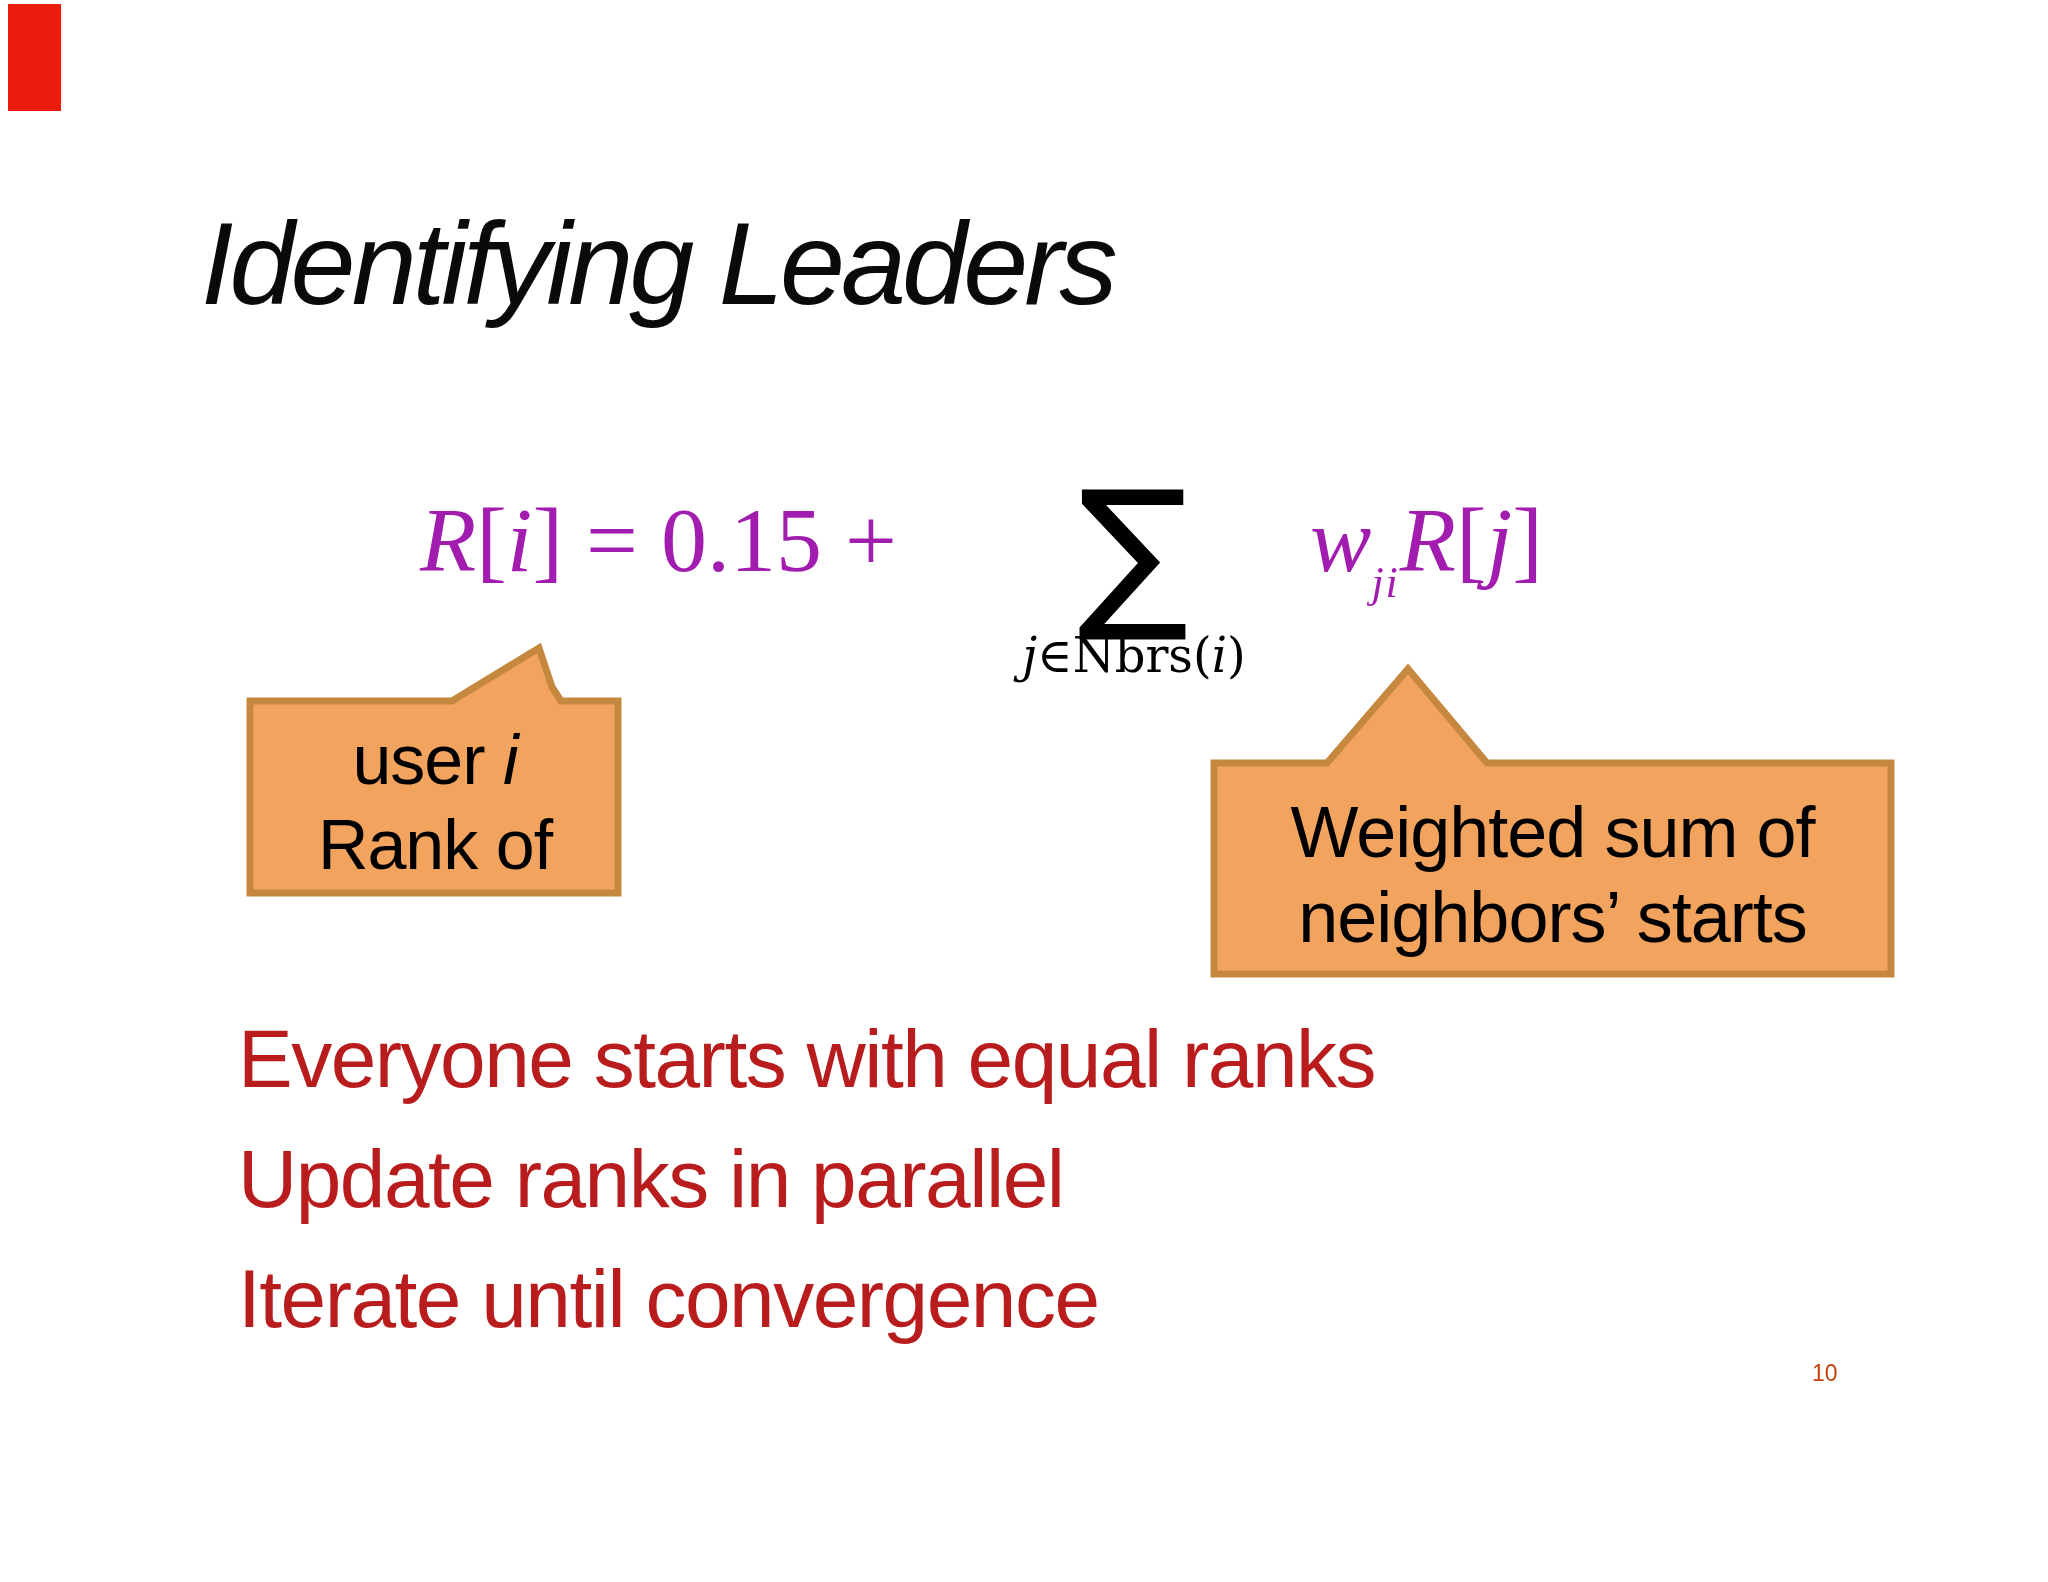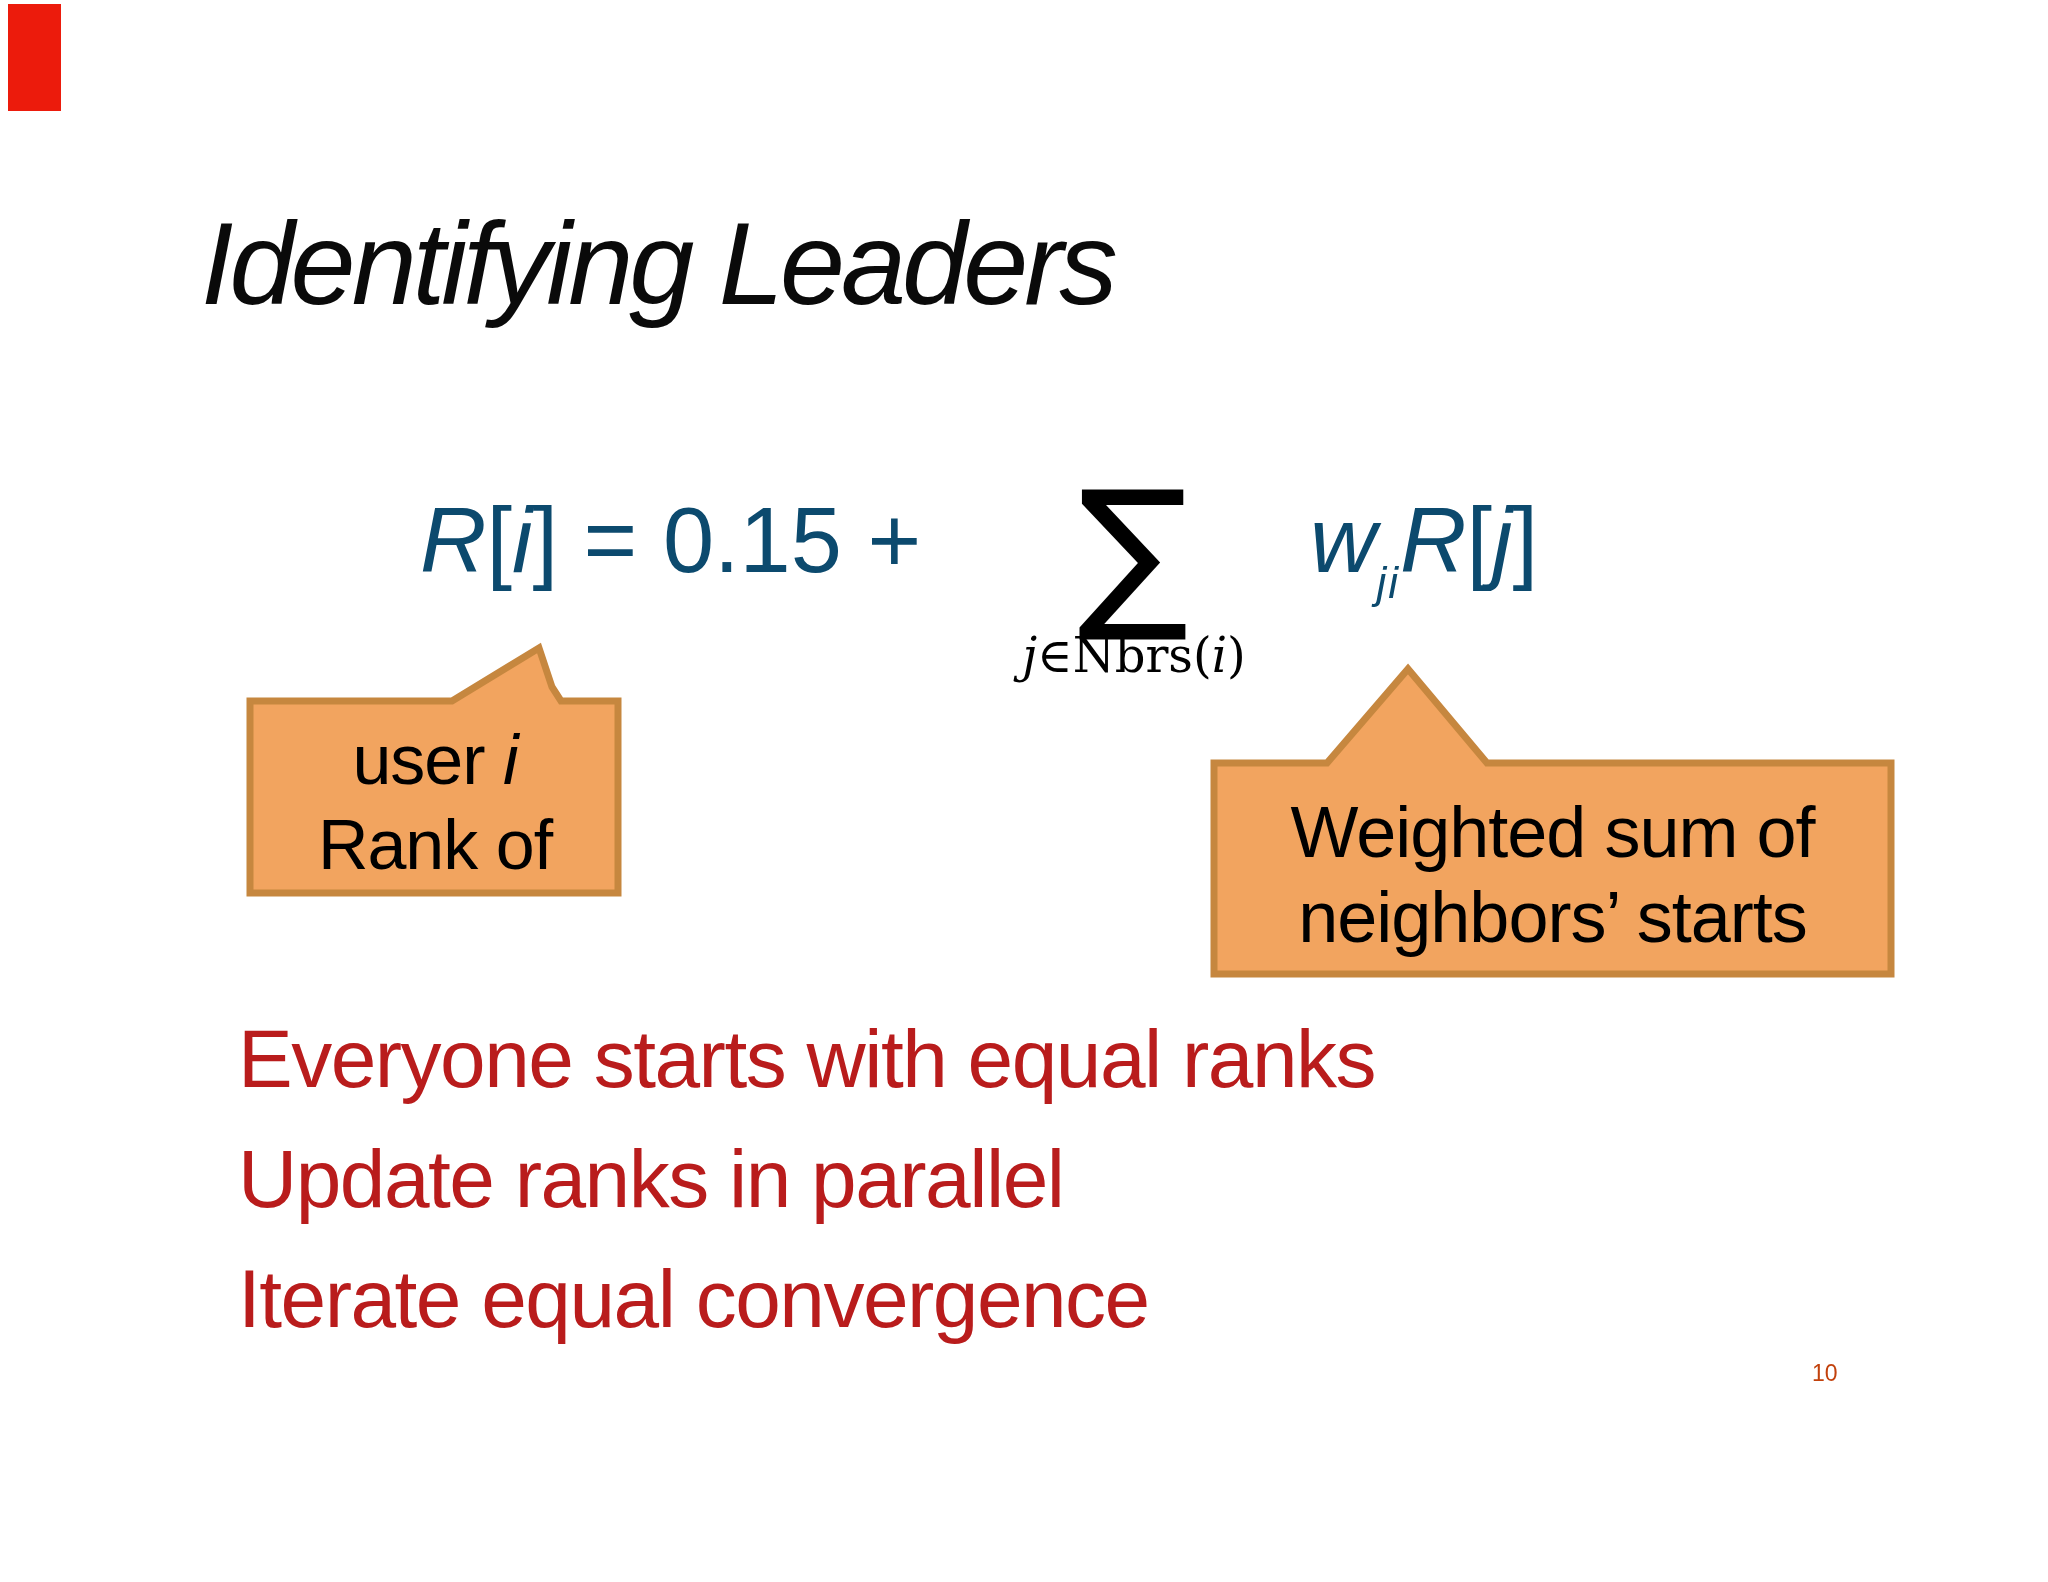--- a/index.html
+++ b/index.html
@@ -12,22 +12,22 @@
     position:absolute; left:8px; top:4px; width:53px; height:107px;
     background:#EC1B0C;
   }
   .title {
     position:absolute; left:201px; top:194px;
     font-size:117px; line-height:1.2; font-style:italic; font-weight:400;
     letter-spacing:-4px; white-space:nowrap; color:#0a0a0a;
   }
   
   .f-main {
-    position:absolute; font-family:Liberation Sans, sans-serif;
-    font-size:92px; line-height:1; white-space:nowrap; color:#0c4a6e;
+    position:absolute; font-family:Liberation Serif, serif;
+    font-size:92px; line-height:1; white-space:nowrap; color:#a21caf;
   }
   .f-lhs { left:420px; top:494px; }
   .f-rhs { left:1310px; top:494px; }
   .it { font-style:italic; }
   .f-sub {
     font-style:italic; font-size:44px; position:relative; top:26px;
     letter-spacing:2px;
   }
   .f-sigma {
     position:absolute; left:1133px; top:469px; transform:translateX(-50%);
@@ -94,18 +94,18 @@
   </div>
 
   <div class="co-text co-right">
     <div>Weighted sum of</div>
     <div>neighbors’ starts</div>
   </div>
 
   <div class="bullets">
     <div>Everyone starts with equal ranks</div>
     <div>Update ranks in parallel</div>
-    <div>Iterate equal convergence</div>
+    <div>Iterate until convergence</div>
   </div>
 
   <div class="page-number">10</div>
 
 </div>
 
 </body></html>

